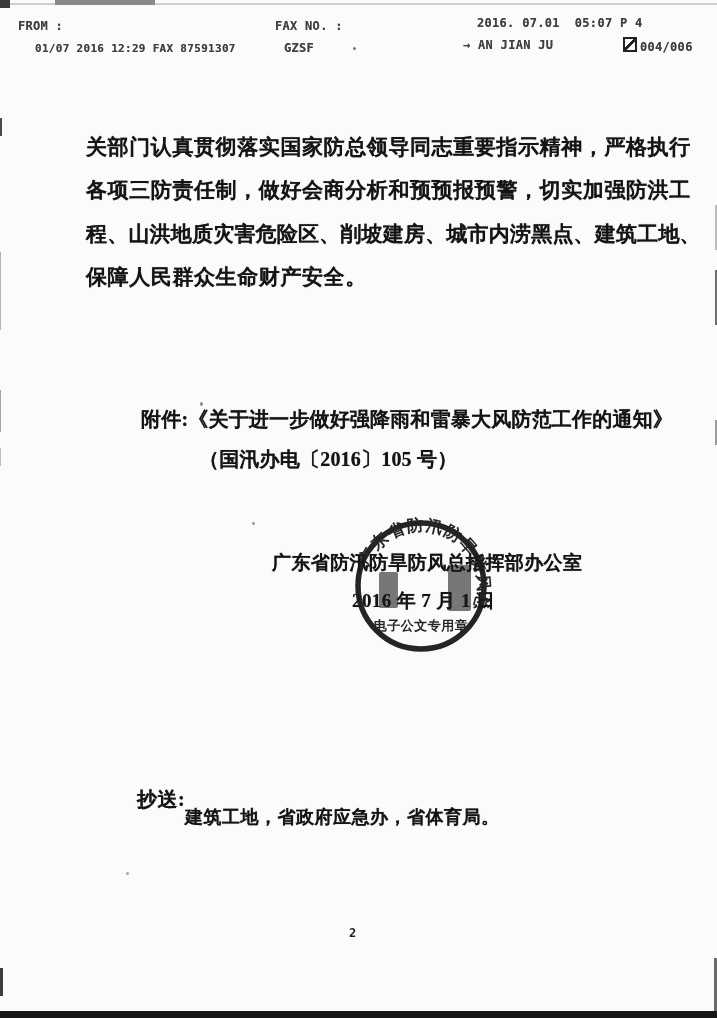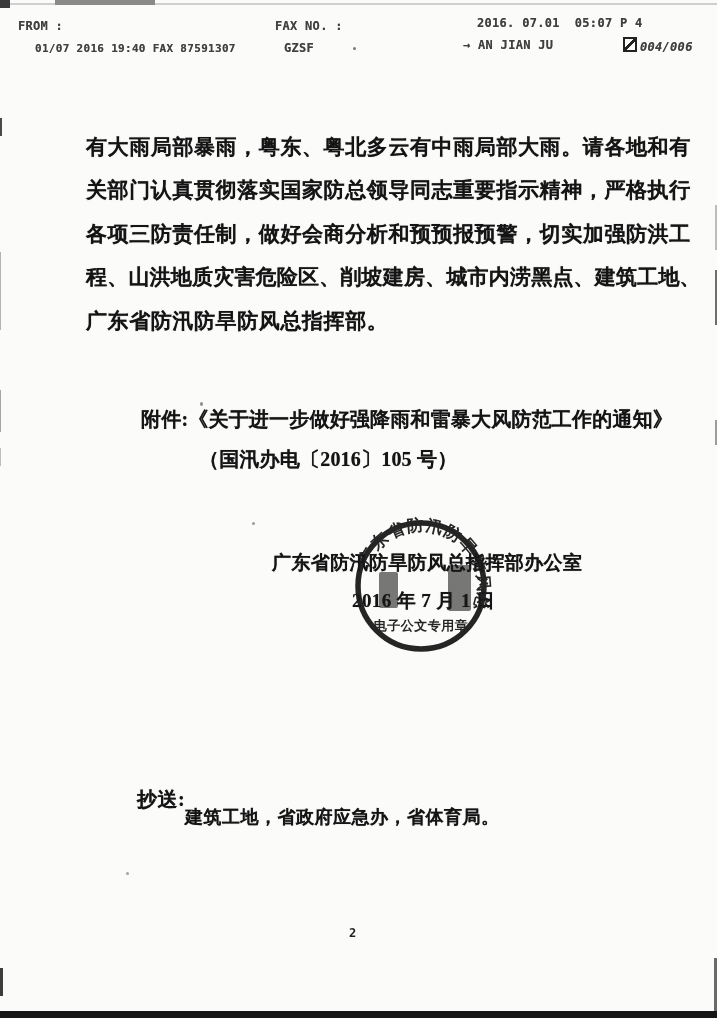--- a/index.html
+++ b/index.html
@@ -36,33 +36,32 @@
   .fax-page-icon{
     display:inline-block;width:10px;height:11px;margin:0 3px -1px 0;
     border:2px solid #222;
     background:linear-gradient(135deg,transparent 42%,#222 42%,#222 58%,transparent 58%);
   }
 </style>
 </head>
 <body>
 
 <div class="abs fax" style="left:18px;top:19px;">FROM :</div>
-<div class="abs fax" style="left:35px;top:42px;font-size:11px;">01/07 2016 19:40 FAX 87591307</div>
+<div class="abs fax" style="left:35px;top:42px;font-size:11px;">01/07 2016 12:29 FAX 87591307</div>
 <div class="abs fax" style="left:275px;top:19px;">FAX NO. :</div>
 <div class="abs fax" style="left:284px;top:41px;">GZSF</div>
 <div class="abs fax" style="left:477px;top:16px;">2016. 07.01  05:07 P 4</div>
 <div class="abs fax" style="left:463px;top:38px;">→ AN JIAN JU</div>
-<div class="abs fax" style="left:623px;top:37px;font-style:italic;"><span class="fax-page-icon"></span><span>004/006</span></div>
+<div class="abs fax" style="left:623px;top:37px;"><span class="fax-page-icon"></span><span>004/006</span></div>
 
 <div class="abs" style="left:86px;top:126px;">
-  <div class="cjk bodytext">有大雨局部暴雨，粤东、粤北多云有中雨局部大雨。请各地和有</div>
   <div class="cjk bodytext">关部门认真贯彻落实国家防总领导同志重要指示精神，严格执行</div>
   <div class="cjk bodytext">各项三防责任制，做好会商分析和预预报预警，切实加强防洪工</div>
   <div class="cjk bodytext" style="letter-spacing:0.2px;">程、山洪地质灾害危险区、削坡建房、城市内涝黑点、建筑工地、</div>
-  <div class="cjk bodytext">广东省防汛防旱防风总指挥部。</div>
+  <div class="cjk bodytext">保障人民群众生命财产安全。</div>
 </div>
 
 <div class="abs cjk attach" style="left:122px;top:406px;">附件:《关于进一步做好强降雨和雷暴大风防范工作的通知》</div>
 <div class="abs cjk attach" style="left:180px;top:446px;">（国汛办电〔2016〕105 号）</div>
 
 <div class="abs cjk sig" style="left:272px;top:550px;">广东省防汛防旱防风总指挥部办公室</div>
 <div class="abs cjk sig" style="left:352px;top:588px;">2016 年 7 月 1 日</div>
 
 <svg class="stamp-wrap" viewBox="0 0 150 150">
   <defs>

